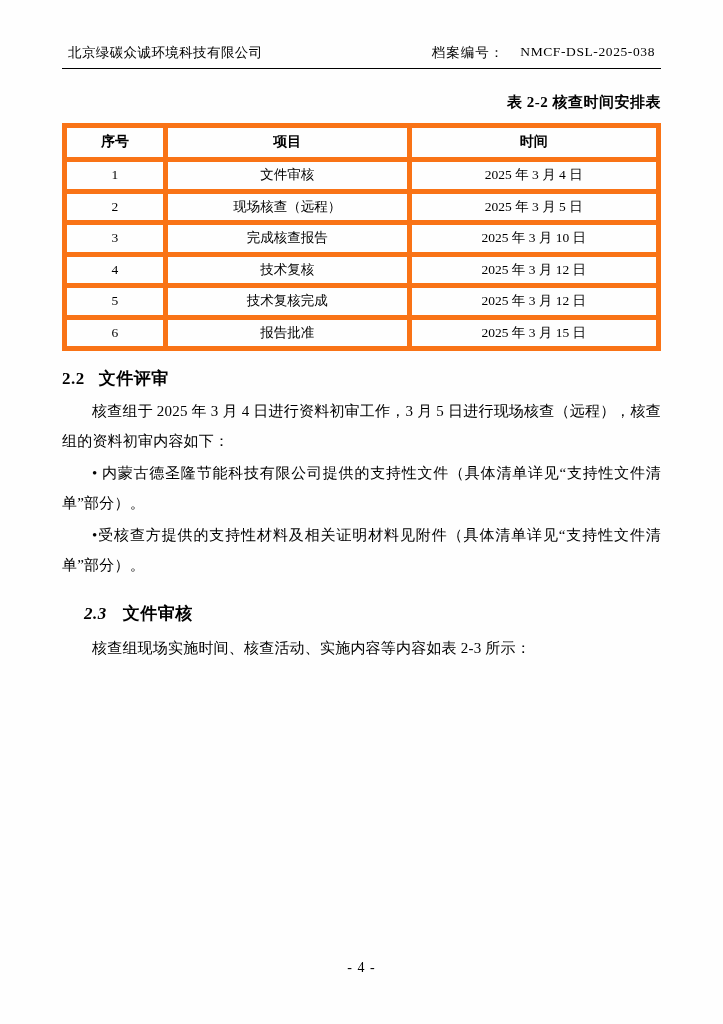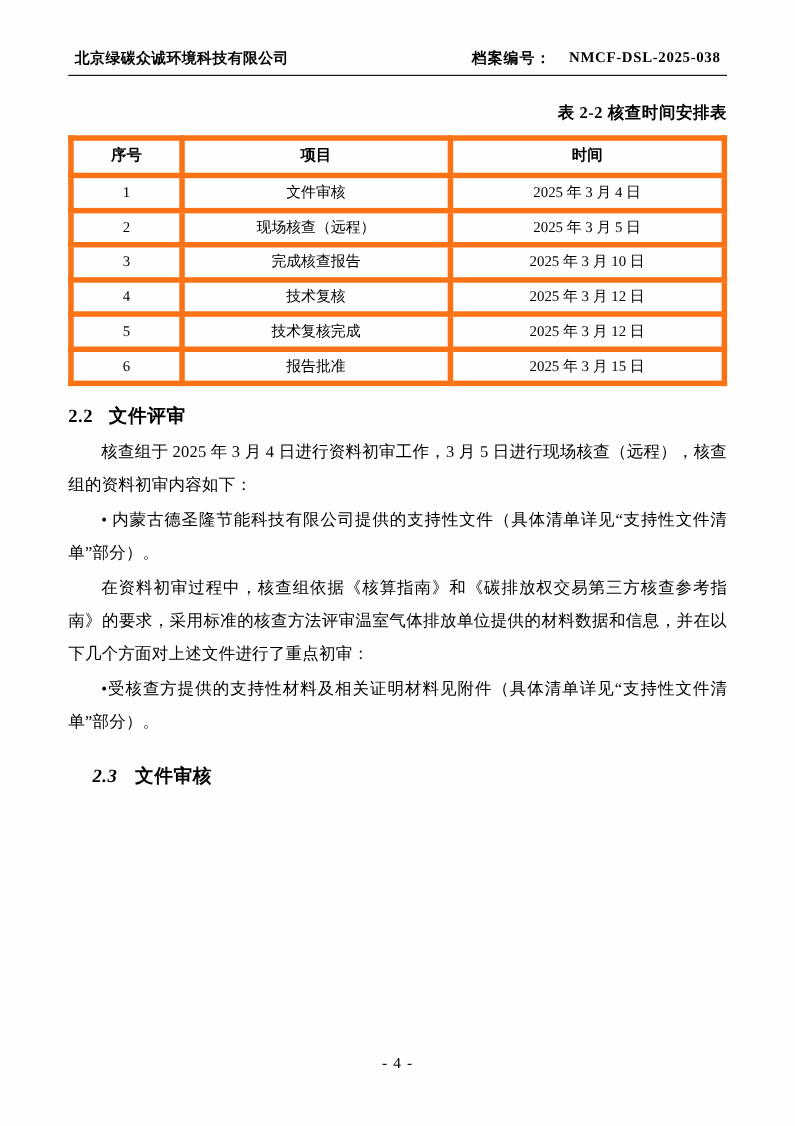--- a/index.html
+++ b/index.html
@@ -21,21 +21,21 @@
     box-sizing: border-box;
     padding: 44px 62px 30px 62px;
     background: #fefefe;
   }
   
   .header {
     display: flex;
     justify-content: space-between;
     align-items: center;
     font-size: 13.5px;
-    font-weight: bold;
+    font-weight: normal;
     letter-spacing: 0.4px;
     padding: 0 6px 6px 6px;
     border-bottom: 1.3px solid #000;
   }
   .header .left {
     white-space: nowrap;
   }
   .header .right {
     white-space: nowrap;
     display: flex;
@@ -195,25 +195,25 @@
       </tr>
     </tbody>
   </table>
 
   <h2 class="section">
     <span class="num">2.2</span><span>文件评审</span>
   </h2>
 
   <p class="body">核查组于 2025 年 3 月 4 日进行资料初审工作，3 月 5 日进行现场核查（远程），核查组的资料初审内容如下：</p>
   <p class="bullet">• 内蒙古德圣隆节能科技有限公司提供的支持性文件（具体清单详见“支持性文件清单”部分）。</p>
-  <p class="body">在资料初审过程中，核查组依据《核算指南》和《碳排放权交易第三方核查参考指南》的要求，采用标准的核查方法评审温室气体排放单位提供的材料数据和信息，并在以下几个方面对上述文件进行了重点初审：</p>
   <p class="bullet-tight">•受核查方提供的支持性材料及相关证明材料见附件（具体清单详见“支持性文件清单”部分）。</p>
 
   <h2 class="section-indent">
     <span class="num">2.3</span><span>文件审核</span>
   </h2>
 
+  <p class="body">核查组现场实施时间、核查活动、实施内容等内容如表 2-3 所示：</p>
 
   <div class="footer">
     <span>- 4 -</span>
   </div>
 
 </div>
 
 </body></html>

